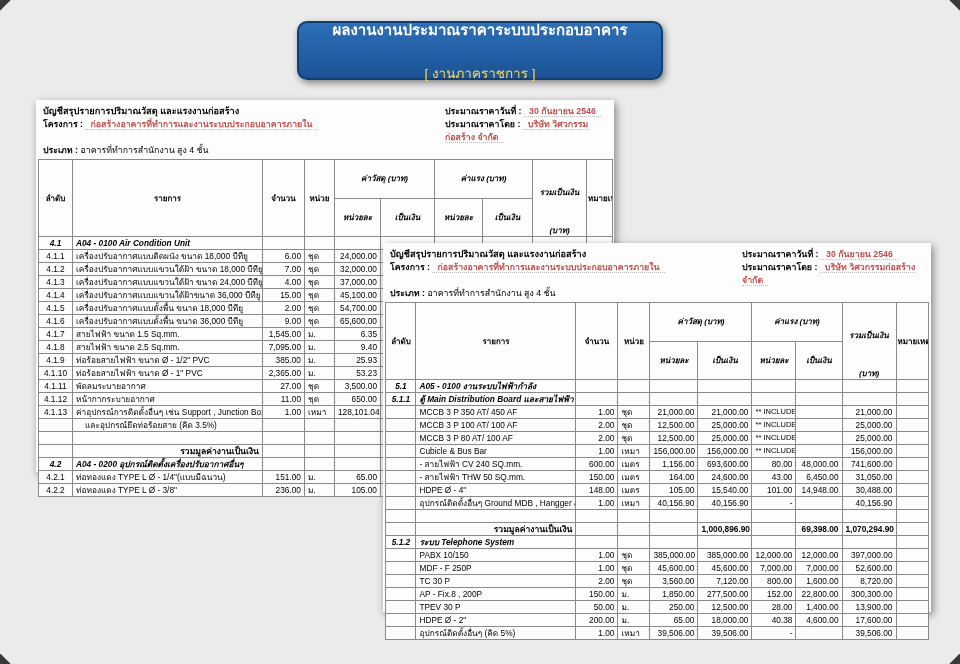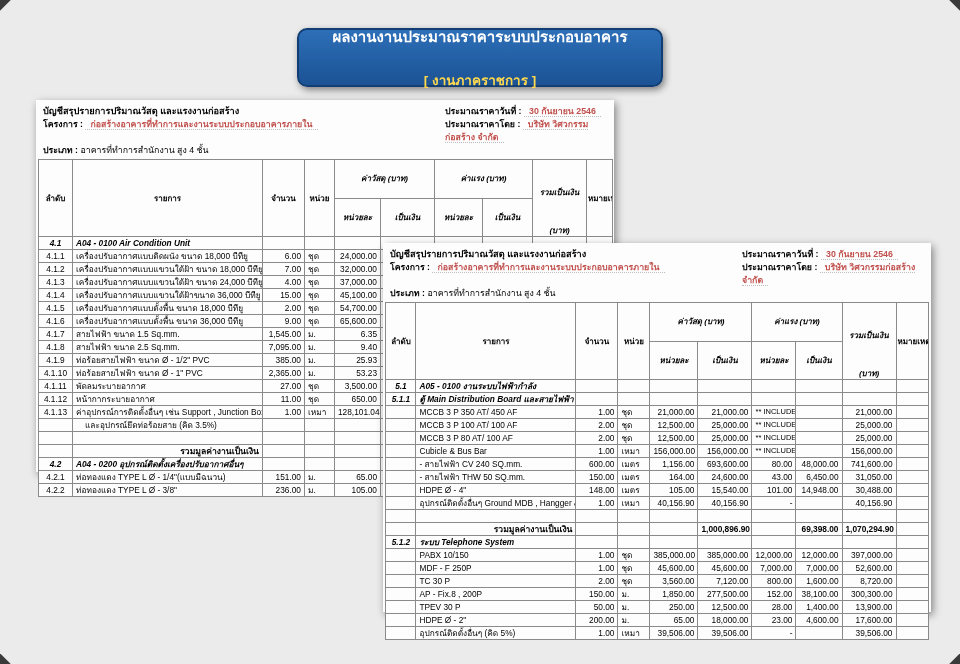--- a/index.html
+++ b/index.html
@@ -11,29 +11,29 @@
   }
   
   .corner { position:absolute; width:18px; height:18px; background:#3a3a3a; transform:rotate(45deg); }
   .corner.tl { left:-10px; top:-10px; }
   .corner.tr { right:-10px; top:-10px; }
   .corner.bl { left:-10px; bottom:-10px; }
   .corner.br { right:-10px; bottom:-10px; }
 
   
   .banner {
-    position:absolute; left:297px; top:28px; width:366px; height:59px;
+    position:absolute; left:297px; top:21px; width:366px; height:59px;
     background:linear-gradient(#2d6fb8,#1b5294);
     border:2px solid #123e73; border-radius:10px;
     box-shadow:2px 3px 7px rgba(0,0,0,.45);
     display:flex; flex-direction:column; align-items:center; justify-content:center; gap:20px;
     z-index:3; white-space:nowrap;
   }
   .banner-line1 { color:#ffffff; font-size:15px; font-weight:bold; }
-  .banner-line2 { color:#ffd84d; font-size:13.5px; font-weight:bold; }
+  .banner-line2 { color:#ffd84d; font-size:13.5px; font-weight:normal; }
 
   
   .page {
     position:absolute; background:#fdfdfd;
     box-shadow:2px 3px 8px rgba(0,0,0,.45);
     padding:5px 2px 2px 2px;
   }
   .page1 { left:36px;  top:100px; width:578px; height:372px; z-index:1; }
   .page2 { left:383px; top:243px; width:548px; height:369px; z-index:2; }
 
@@ -648,21 +648,21 @@
           <td class="note"></td>
         </tr>
         <tr class="item">
           <td class="seq"></td>
           <td class="desc">AP - Fix.8 , 200P</td>
           <td class="qty">150.00</td>
           <td class="unit">ม.</td>
           <td class="money">1,850.00</td>
           <td class="money">277,500.00</td>
           <td class="money">152.00</td>
-          <td class="money">38,100.00</td>
+          <td class="money">22,800.00</td>
           <td class="money">300,300.00</td>
           <td class="note"></td>
         </tr>
         <tr class="item">
           <td class="seq"></td>
           <td class="desc">TPEV 30 P</td>
           <td class="qty">50.00</td>
           <td class="unit">ม.</td>
           <td class="money">250.00</td>
           <td class="money">12,500.00</td>
@@ -671,21 +671,21 @@
           <td class="money">13,900.00</td>
           <td class="note"></td>
         </tr>
         <tr class="item">
           <td class="seq"></td>
           <td class="desc">HDPE Ø - 2"</td>
           <td class="qty">200.00</td>
           <td class="unit">ม.</td>
           <td class="money">65.00</td>
           <td class="money">18,000.00</td>
-          <td class="money">23.00</td>
+          <td class="money">40.38</td>
           <td class="money">4,600.00</td>
           <td class="money">17,600.00</td>
           <td class="note"></td>
         </tr>
         <tr class="item">
           <td class="seq"></td>
           <td class="desc">อุปกรณ์ติดตั้งอื่นๆ (คิด 5%)</td>
           <td class="qty">1.00</td>
           <td class="unit">เหมา</td>
           <td class="money">39,506.00</td>

